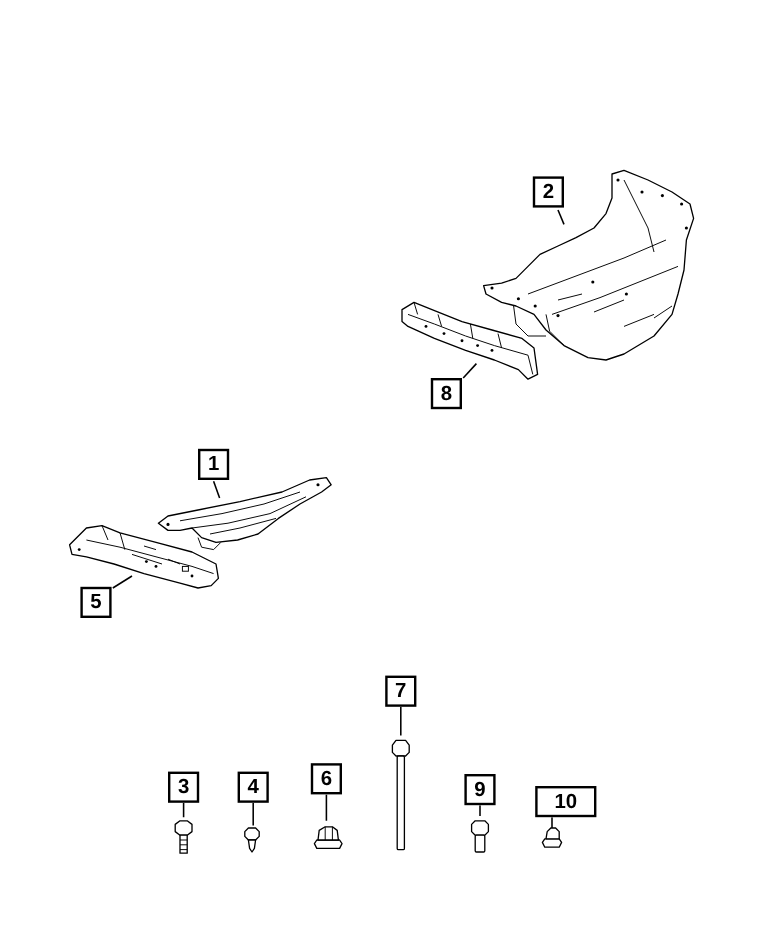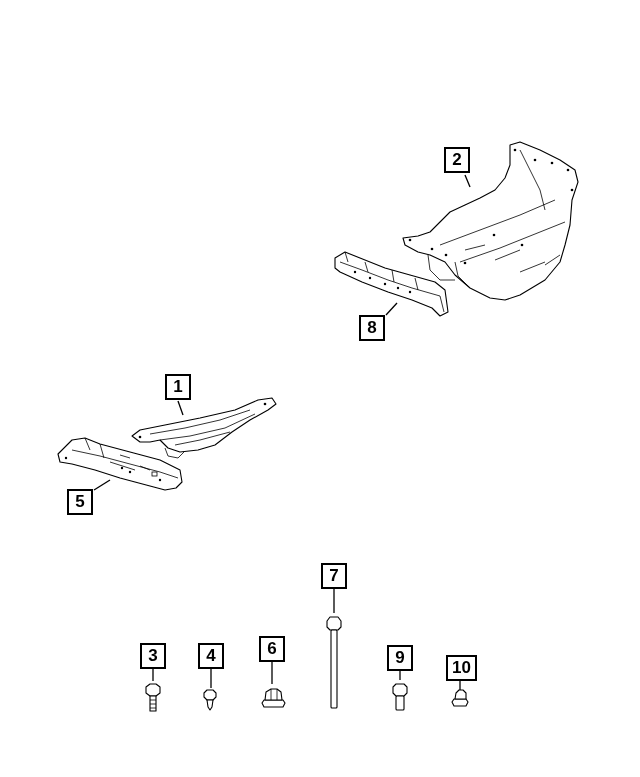--- a/index.html
+++ b/index.html
@@ -5,21 +5,21 @@
   html, body { margin: 0; padding: 0; background: #ffffff; }
   body { width: 640px; height: 777px; position: relative; overflow: hidden; font-family: "Liberation Sans", sans-serif; }
   .canvas { position: absolute; left: 0; top: 0; width: 640px; height: 777px; }
   .callout {
     position: absolute; width: 26px; height: 26px;
     border: 2px solid #000; background: #fff; box-sizing: border-box;
     display: flex; align-items: center; justify-content: center;
     font-family: "Liberation Sans", sans-serif; font-weight: bold; font-size: 17px; color: #000;
     cursor: pointer;
   }
-  .callout.wide { width: 31px; }
+  .callout.wide { width: 51px; }
   svg .part { fill: #fff; stroke: #000; stroke-width: 1.1; stroke-linejoin: round; }
   svg .thin { fill: none; stroke: #000; stroke-width: 0.8; }
   svg .leader { fill: none; stroke: #000; stroke-width: 1.3; }
   svg .hole { fill: #000; }
 </style>
 </head>
 <body>
 
 <div class="canvas">
 <svg width="640" height="777" viewBox="0 0 640 777" xmlns="http://www.w3.org/2000/svg">

